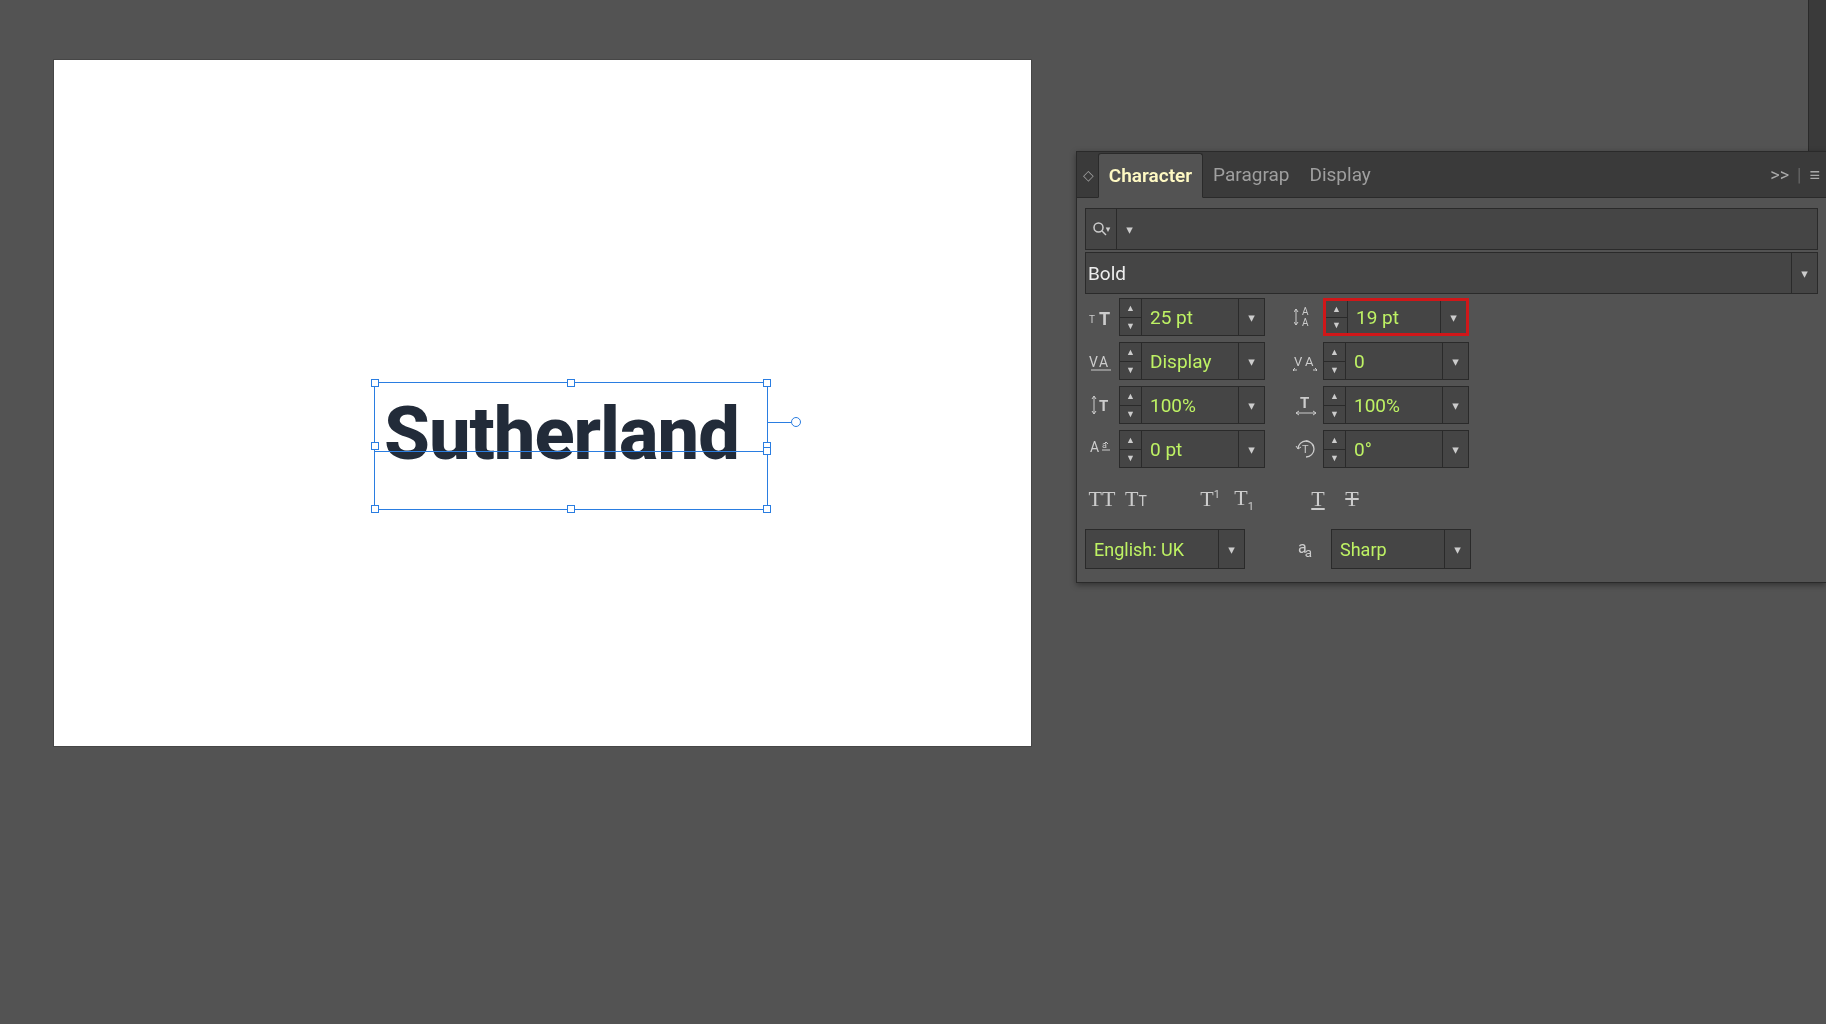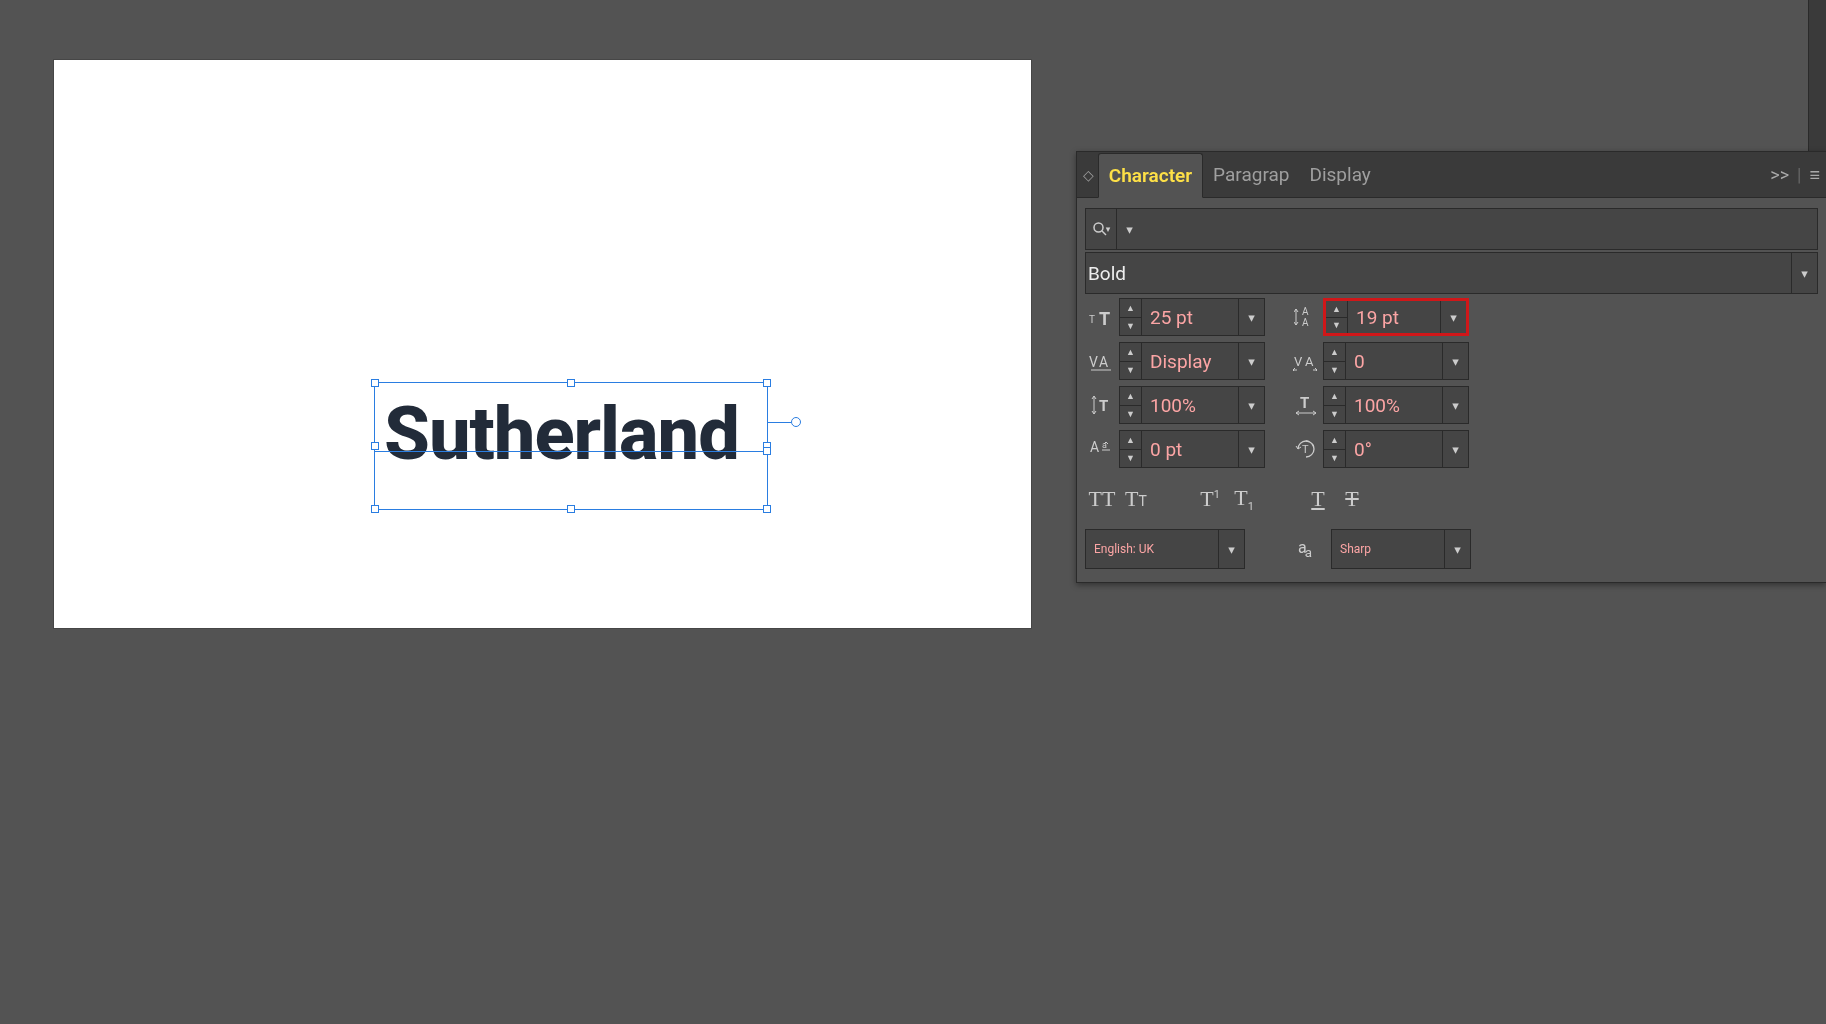--- a/index.html
+++ b/index.html
@@ -3,21 +3,21 @@
 <meta charset="utf-8">
 <style>
   * { box-sizing: border-box; margin: 0; padding: 0; font-family: -apple-system, "Segoe UI", Roboto, Arial, sans-serif; }
   html, body { width: 1826px; height: 1024px; overflow: hidden; }
   body { background: #535353; position: relative; }
 
   
   .artboard {
     position: absolute;
     left: 54px; top: 60px;
-    width: 977px; height: 568px;
+    width: 977px; height: 686px;
     background: #fff;
     box-shadow: 0 0 0 1px rgba(0,0,0,.15);
   }
   .text-box {
     position: absolute;
     left: 320px; top: 322px;
     width: 394px; height: 128px;
     border: 1px solid #2a7de1;
   }
   .sample-text {
@@ -92,21 +92,21 @@
     padding: 0 10px;
     height: 100%;
     display: flex; align-items: center;
     color: #9f9f9f;
     cursor: pointer;
     font-size: 19px;
     white-space: nowrap;
   }
   .tab.active {
     background: #535353;
-    color: #fde047;
+    color: #fef9c3;
     font-weight: 600;
     border: 1px solid #2a2a2a;
     border-bottom: 1px solid #535353;
     margin-bottom: -1px;
     border-top-left-radius: 3px;
     border-top-right-radius: 3px;
   }
   .tab-gripper { color:#9f9f9f; font-size:14px; margin-right:4px; }
   .tabs-right { margin-left: auto; display:flex; align-items:center; gap:8px; color:#aaa; }
   .tabs-right .icn { cursor:pointer; font-size:18px; }
@@ -180,21 +180,21 @@
   }
   .spin div {
     flex:1; display:flex; align-items:center; justify-content:center;
     color:#ccc; font-size:9px; cursor:pointer;
   }
   .spin div:first-child { border-bottom:1px solid #2a2a2a; }
   .val {
     flex:1;
     display:flex; align-items:center;
     padding:12px 8px;
-    color:#fca5a5; font-size:19px;
+    color:#bef264; font-size:19px;
     cursor:text;
   }
   .field .dd { border-left:1px solid #2a2a2a; }
 
   .half-gap { width: 8px; }
 
   
   .togglerow {
     display:flex; align-items:center; 
     height:46px; margin-top:6px;
@@ -209,21 +209,21 @@
 
   .langrow {
     display:flex; align-items:center; gap:12px;
     height:42px; margin-top:6px;
   }
   .langsel {
     height:40px; background:#454545; border:1px solid #2a2a2a;
     display:flex; align-items:center;
     width: 160px;
   }
-  .langsel .val { font-size:12px; }
+  .langsel .val { font-size:18px; }
   .aa-icon { color:#ccc; font-size:16px; width:30px; text-align:center; letter-spacing:-2px; }
 
   svg { display:block; }
 </style>
 </head>
 <body>
 
 <div class="artboard">
   <div class="sample-text">Sutherland</div>
   <div class="text-box">

